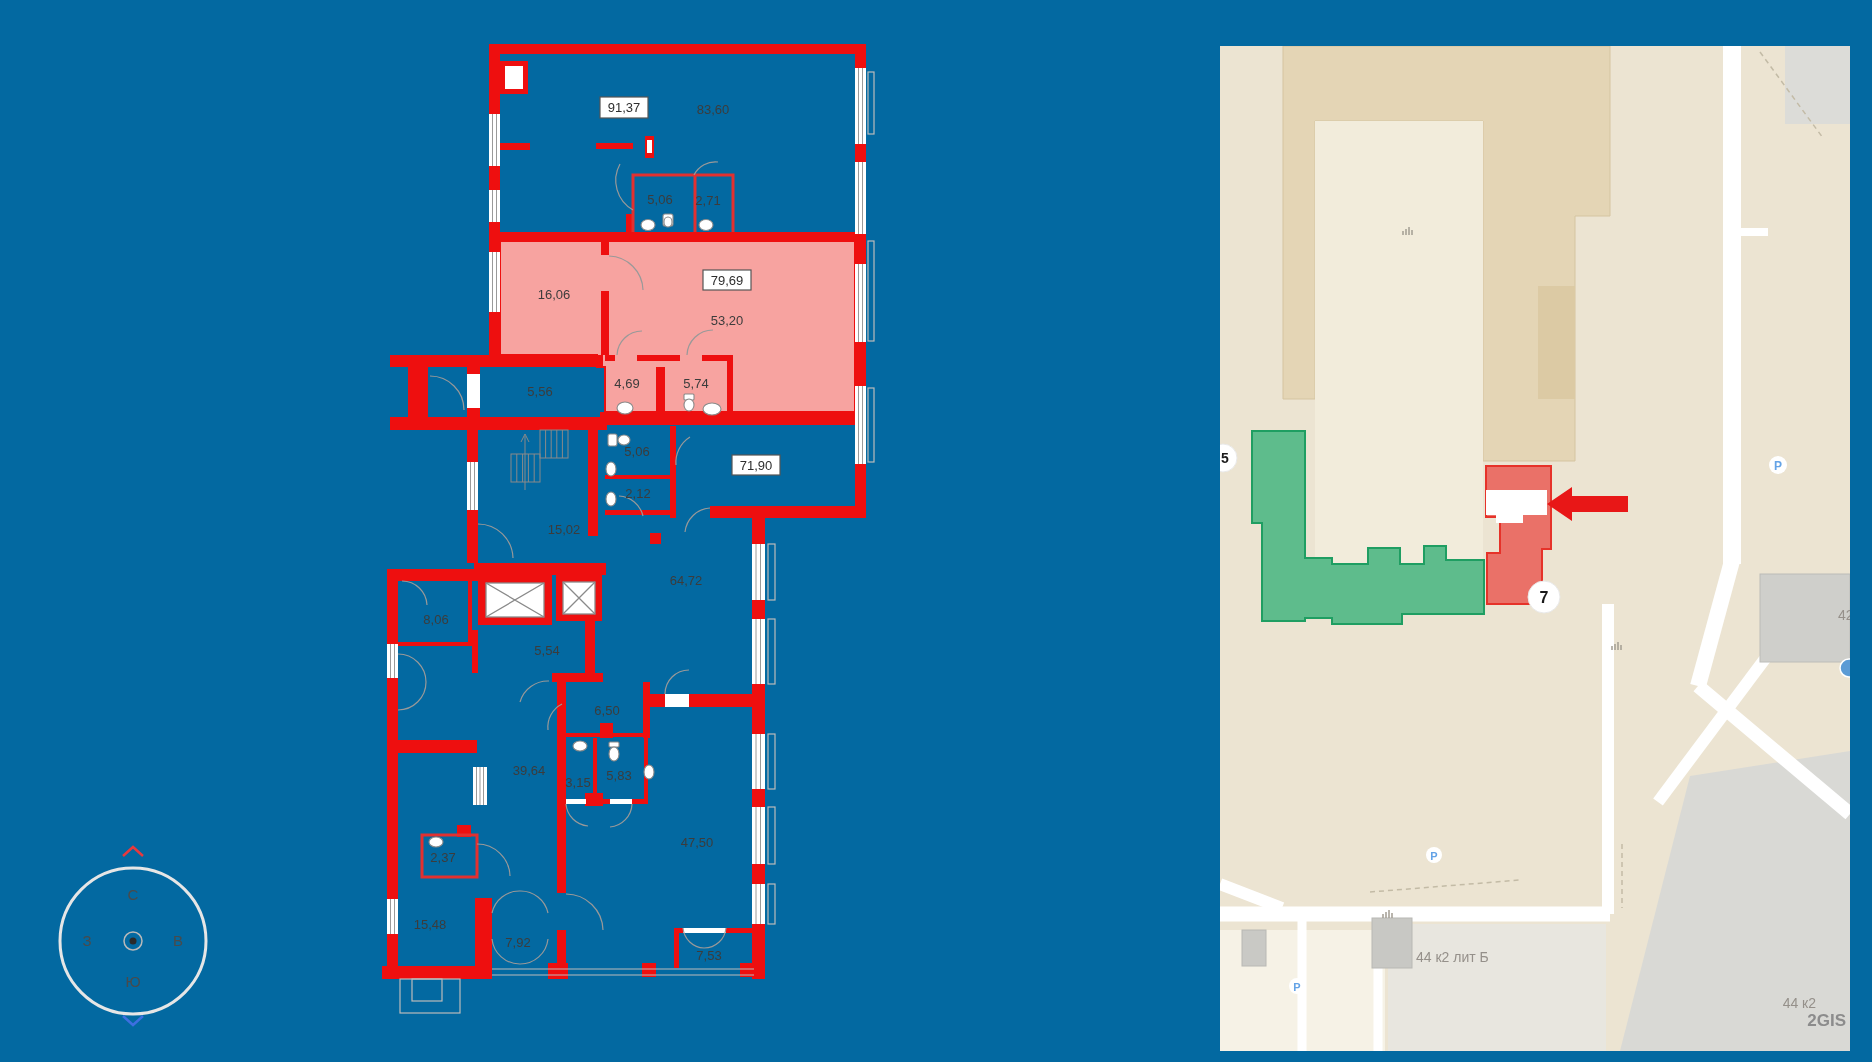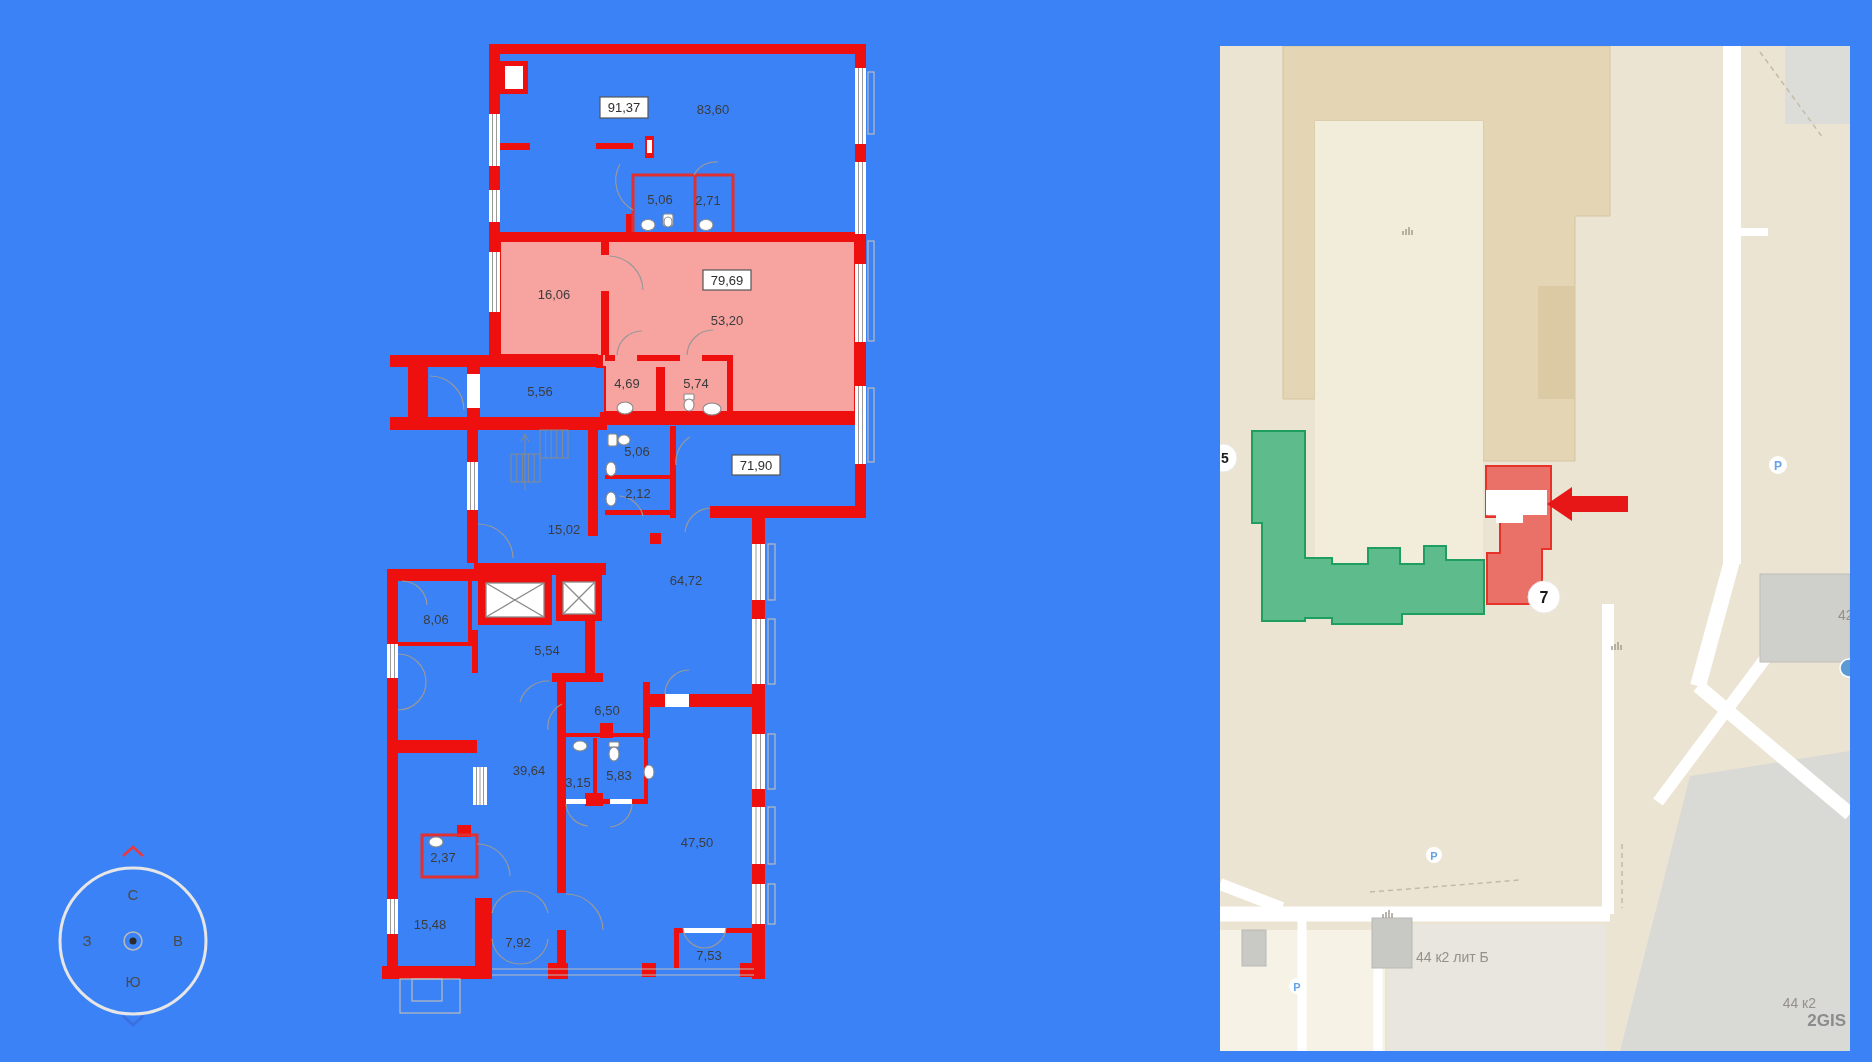--- a/index.html
+++ b/index.html
@@ -1,17 +1,17 @@
 <!DOCTYPE html>
 <html><head>
 <meta charset="utf-8">
 <style>
   html,body{margin:0;padding:0;background:#fff;}
   body{font-family:"Liberation Sans", sans-serif;}
-  #stage{position:relative;width:1872px;height:1062px;background:#3b82f6;overflow:hidden;}
+  #stage{position:relative;width:1872px;height:1062px;background:#0369a1;overflow:hidden;}
   #plan-wrap{position:absolute;left:380px;top:44px;width:500px;height:990px;}
   #map-wrap{position:absolute;left:1220px;top:46px;width:630px;height:1005px;}
   #compass-wrap{position:absolute;left:45px;top:840px;width:180px;height:192px;}
   svg text{font-family:"Liberation Sans", sans-serif;}
   .arealbl{font-size:13px;fill:#3c3c3c;}
   .boxlbl{font-size:13px;fill:#2e2e2e;}
   .maplbl{fill:#95908a;font-size:14px;}
 </style>
 </head>
 <body>

